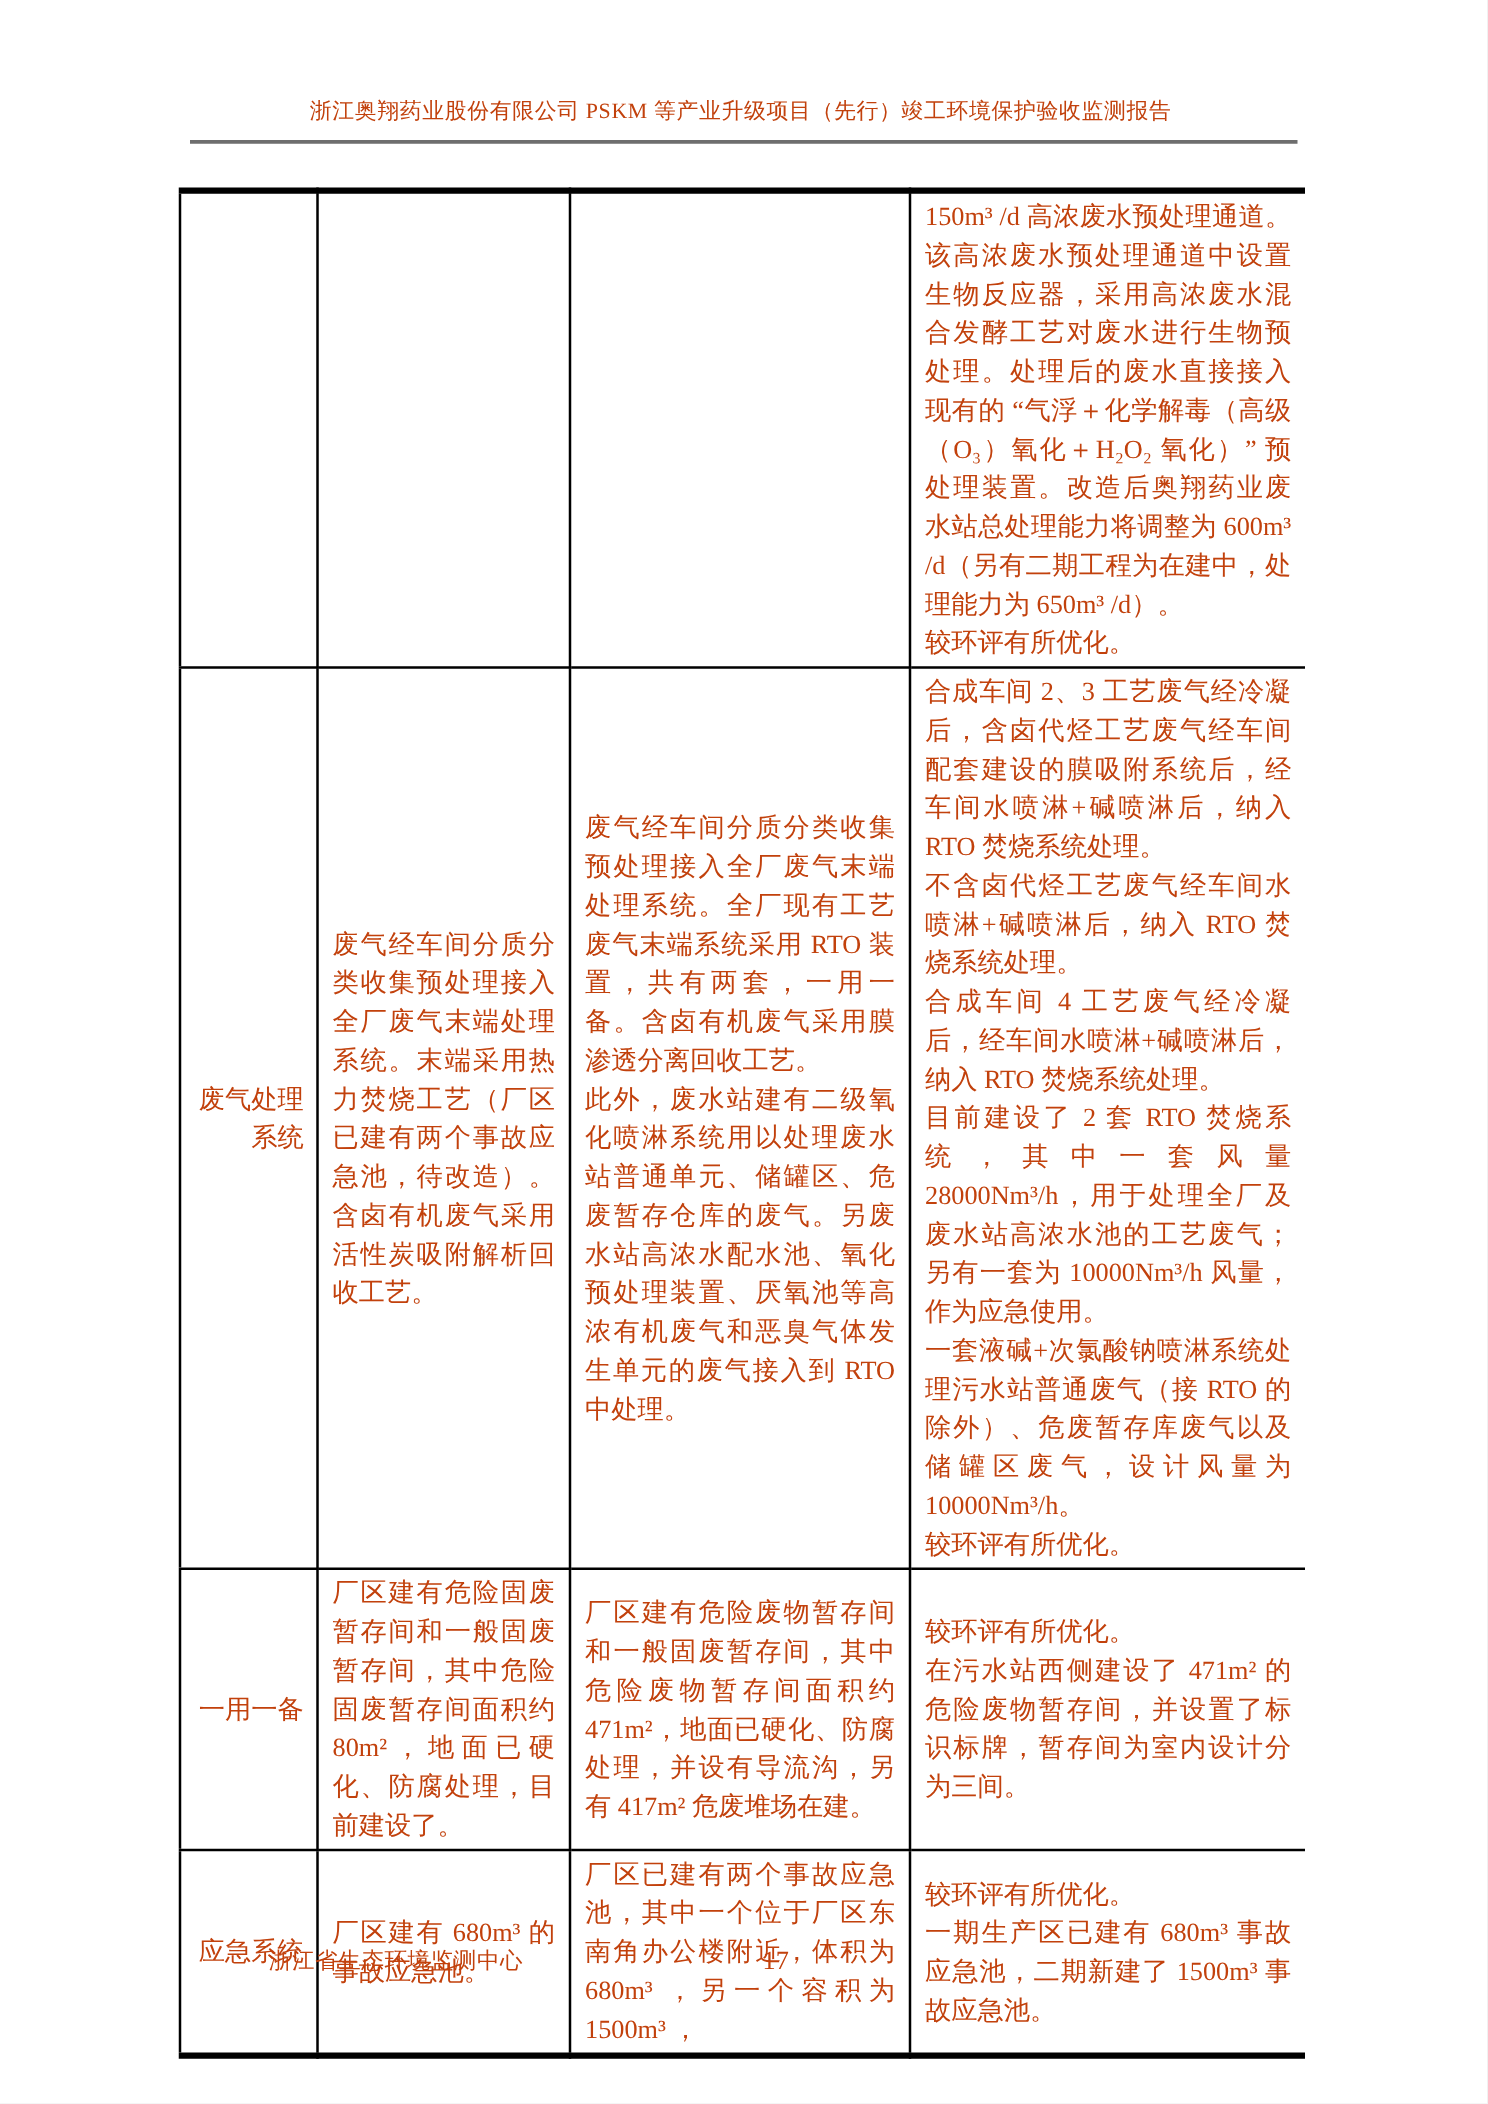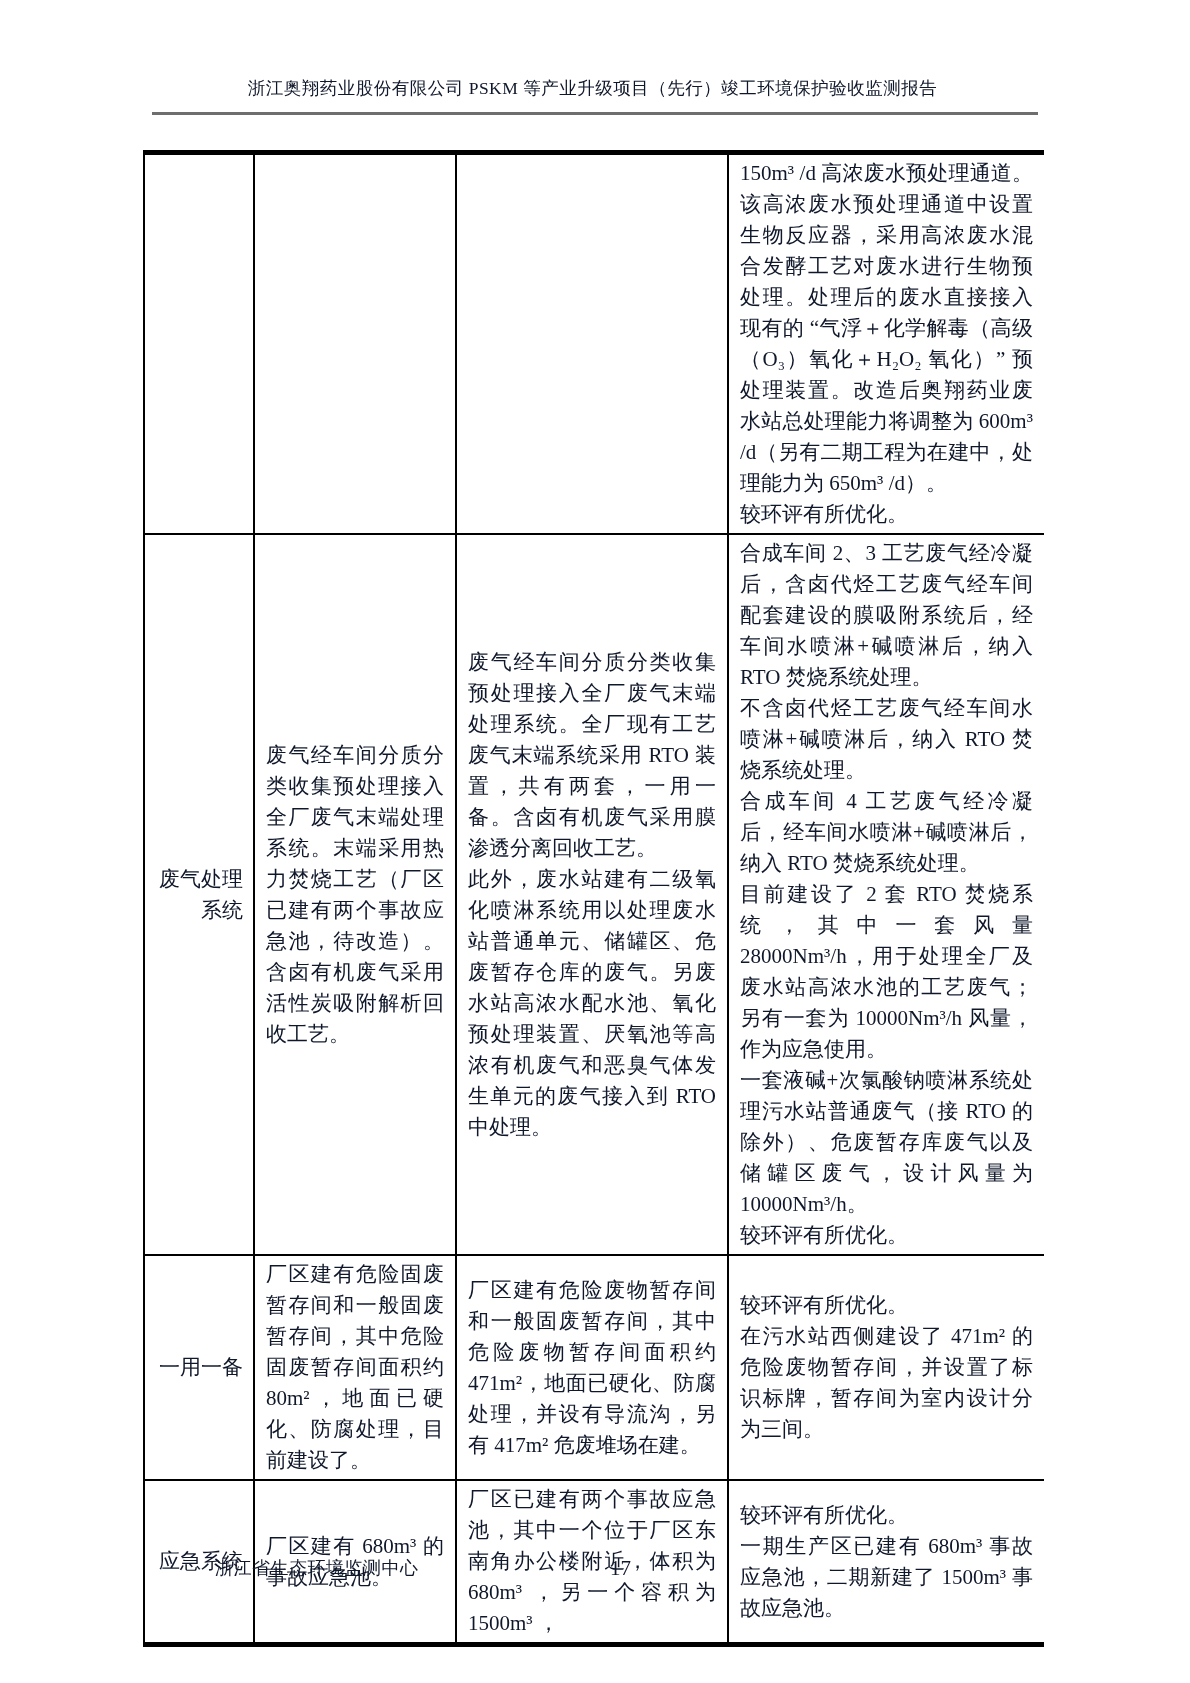--- a/index.html
+++ b/index.html
@@ -3,21 +3,21 @@
 <meta charset="utf-8">
 <style>
   html, body { margin: 0; padding: 0; background: #e8e8e8; }
   .page {
     position: relative;
     width: 1190px;
     height: 1683px;
     background: #ffffff;
     margin: 0 auto;
     font-family: "Liberation Serif", "DejaVu Serif", serif;
-    color: #0f172a;
+    color: #c2410c;
     overflow: hidden;
   }
   .header-title {
     position: absolute;
     top: 76px;
     left: 140px;
     width: 905px;
     text-align: center;
     font-size: 17.5px;
     letter-spacing: 0.5px;

